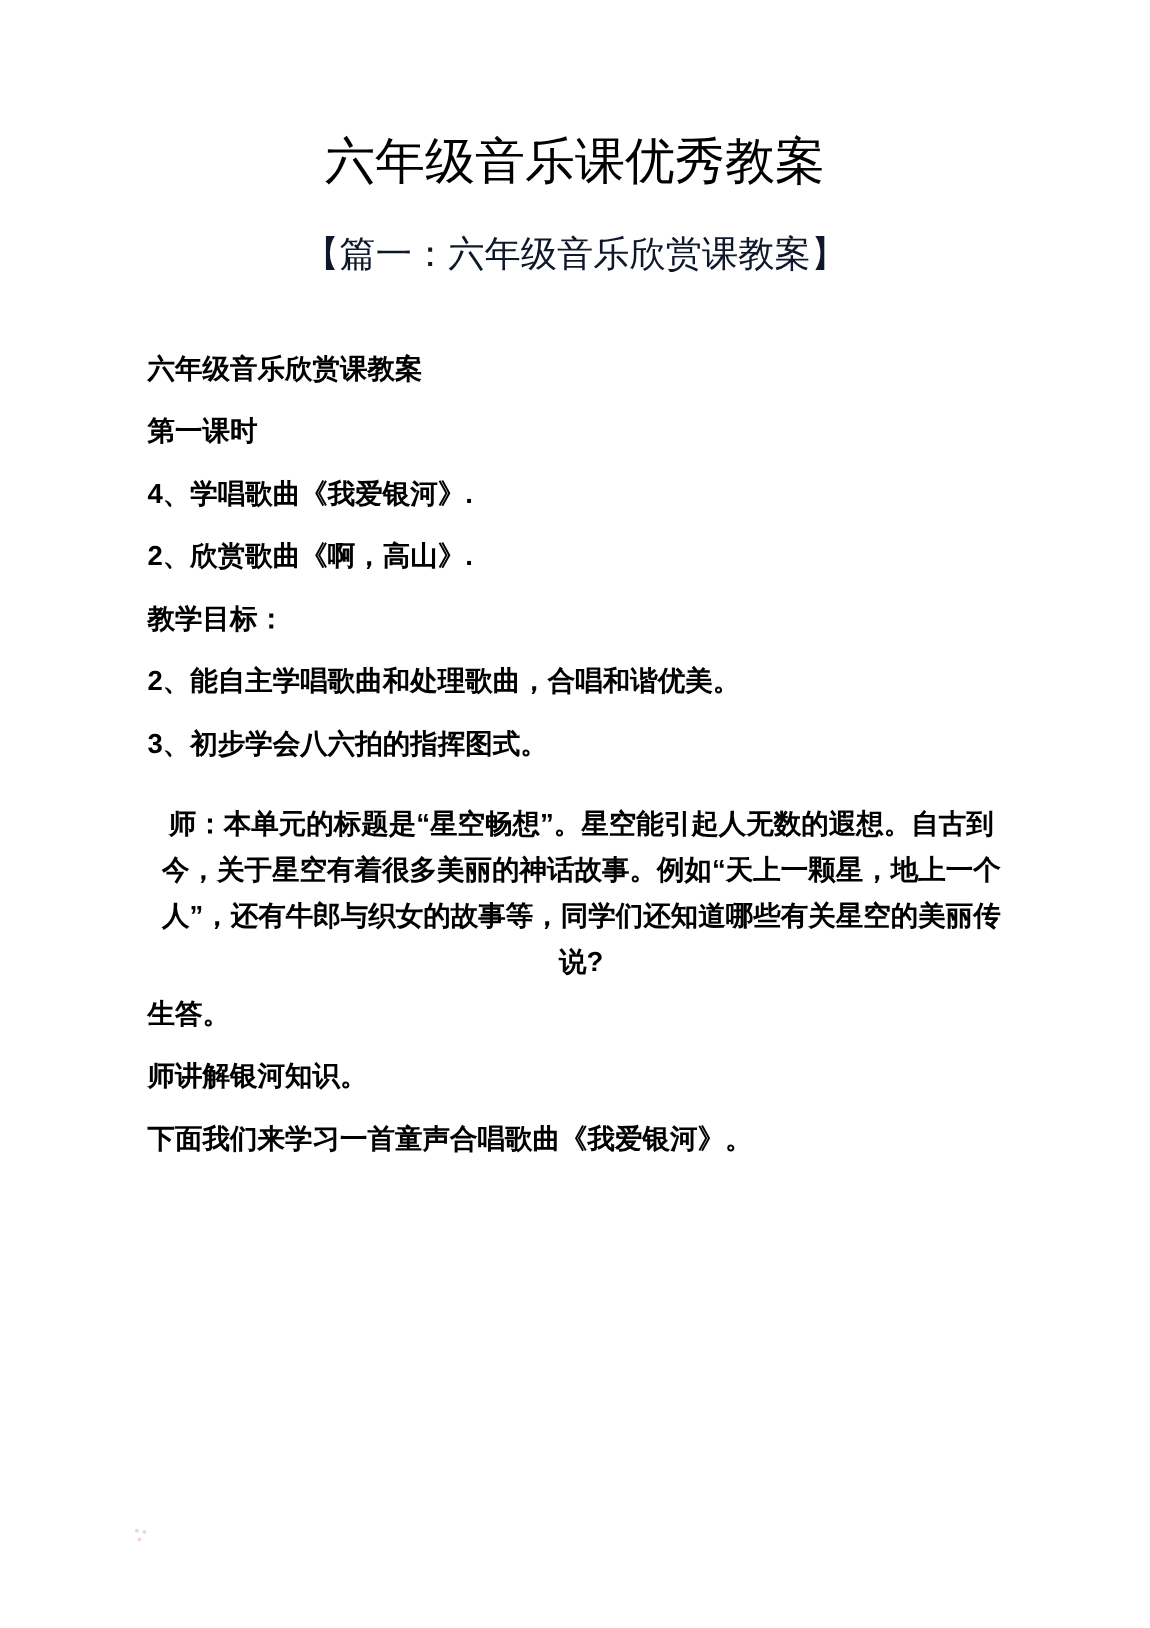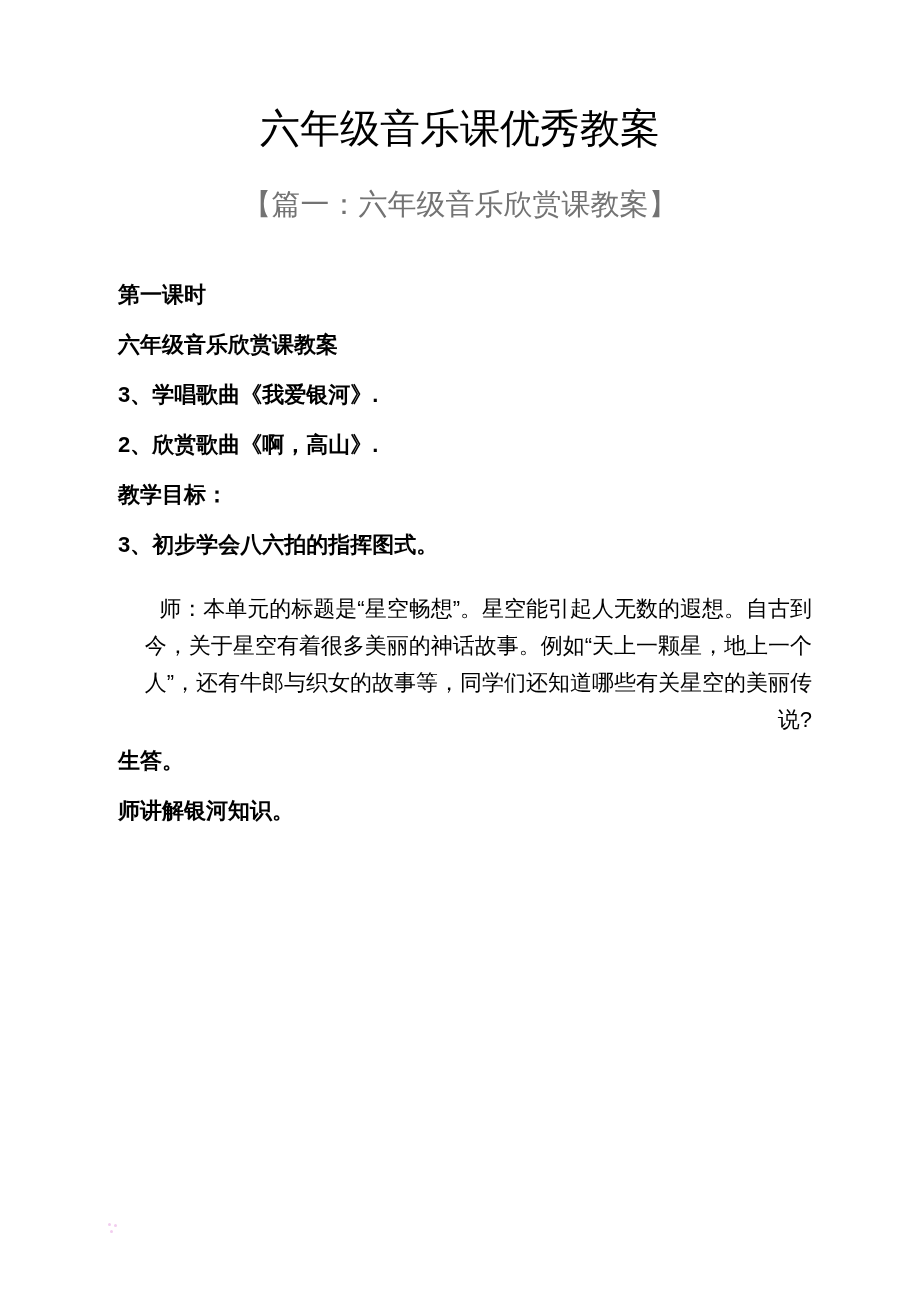--- a/index.html
+++ b/index.html
@@ -27,41 +27,41 @@
     color: #000000;
   }
   .doc-subtitle {
     margin: 0;
     padding-top: 32px;
     text-align: center;
     font-family: "Liberation Serif", serif;
     font-weight: 400;
     font-size: 29px;
     line-height: 36px;
-    color: #737373;
+    color: #0f172a;
   }
   .doc-body {
     margin: 60px 106px 0 118px;
     width: 694px;
   }
   .line {
     margin: 0 0 24px 0;
     font-size: 22px;
     line-height: 26px;
     font-weight: 700;
     color: #000000;
     white-space: nowrap;
   }
   .para {
     margin: 32px 0 10px 0;
     font-size: 22px;
     line-height: 37px;
-    font-weight: 400;
+    font-weight: 700;
     color: #000000;
-    text-align: right;
+    text-align: center;
   }
   .watermark-speck {
     position: absolute;
     left: 106px;
     top: 1223px;
     width: 12px;
     height: 12px;
   }
   .watermark-speck i {
     position: absolute;
@@ -78,31 +78,33 @@
 </head>
 <body>
 
 <div class="page">
 
   <h1 class="doc-title">六年级音乐课优秀教案</h1>
 
   <h2 class="doc-subtitle">【篇一：六年级音乐欣赏课教案】</h2>
 
   <div class="doc-body">
+    <p class="line">六年级音乐欣赏课教案</p>
     <p class="line">第一课时</p>
-    <p class="line">六年级音乐欣赏课教案</p>
-    <p class="line">3、学唱歌曲《我爱银河》.</p>
+    <p class="line">4、学唱歌曲《我爱银河》.</p>
     <p class="line">2、欣赏歌曲《啊，高山》.</p>
     <p class="line">教学目标：</p>
+    <p class="line">2、能自主学唱歌曲和处理歌曲，合唱和谐优美。</p>
     <p class="line">3、初步学会八六拍的指挥图式。</p>
 
     <p class="para">师：本单元的标题是“星空畅想”。星空能引起人无数的遐想。自古到今，关于星空有着很多美丽的神话故事。例如“天上一颗星，地上一个人”，还有牛郎与织女的故事等，同学们还知道哪些有关星空的美丽传说?</p>
 
     <p class="line">生答。</p>
     <p class="line">师讲解银河知识。</p>
+    <p class="line">下面我们来学习一首童声合唱歌曲《我爱银河》。</p>
   </div>
 
   <div class="watermark-speck">
     <i></i>
       <i></i>
       <i></i>
   </div>
 
 </div>
 

